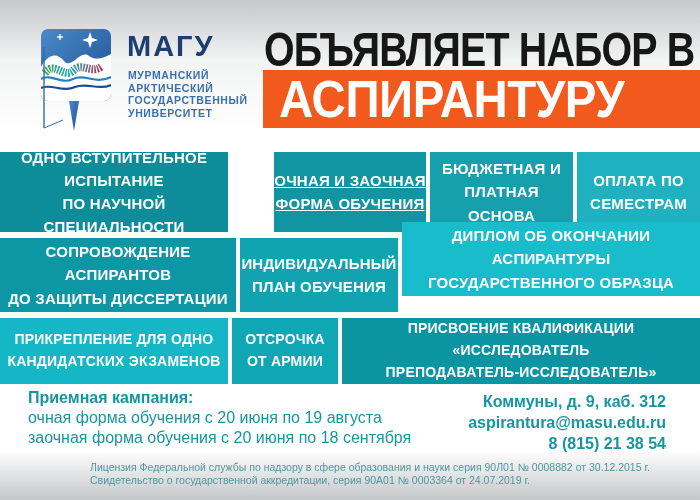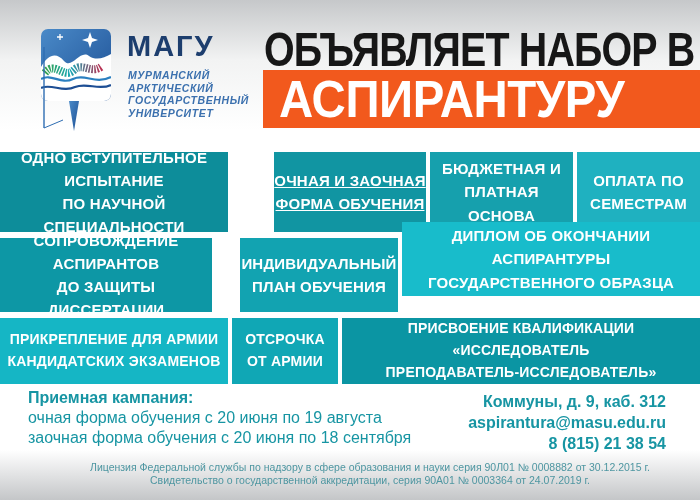--- a/index.html
+++ b/index.html
@@ -10,21 +10,21 @@
   }
   
   .logo-icon{position:absolute; left:33px; top:27px; width:82px; height:108px;}
   .logo-abbr{
     position:absolute; left:127px; top:30px;
     font-size:29px; font-weight:bold; letter-spacing:2px; color:#1d3e6e;
   }
   .logo-name{
     position:absolute; left:128px; top:69px;
     font-size:10.5px; font-weight:bold; letter-spacing:0.6px; line-height:12.5px;
-    color:#3b70ae; white-space:pre-line;font-style:italic;
+    color:#3b70ae; white-space:pre-line;
   }
   .headline{
     position:absolute; left:264px; top:22px; white-space:nowrap;
   }
   .headline span{
     display:inline-block; transform:scaleX(0.82); transform-origin:0 50%;
     font-size:48px; font-weight:bold; letter-spacing:-1px; color:#171717;
   }
   .banner{
     position:absolute; left:263px; top:70px; width:437px; height:58px;
@@ -46,21 +46,21 @@
     position:absolute; left:28px; top:388px;
     font-size:16px; color:#1795a3; line-height:20px;
   }
   .campaign .t{font-weight:bold;}
   .contact{
     position:absolute; right:34px; top:391px; text-align:right;
     font-size:16px; font-weight:bold; color:#1795a3; line-height:21px;
   }
   .legal{
     position:absolute; left:90px; top:461px;
-    font-size:10.5px; line-height:13px; color:#4e96a1;text-align:center;
+    font-size:10.5px; line-height:13px; color:#4e96a1;
   }
 </style>
 </head>
 <body>
 
 <div class="page">
 
   <svg class="logo-icon" viewBox="0 0 82 108">
     <defs>
       <linearGradient id="blueGrad" x1="0" y1="0" x2="1" y2="1">
@@ -113,34 +113,34 @@
 ФОРМА ОБУЧЕНИЯ</span>
       </div>
       <div class="tile" style="left: 430px; top: 152px; width: 143px; height: 80px; background: rgb(22, 160, 173); font-size: 15px; align-items: center;">
         <span>БЮДЖЕТНАЯ И
 ПЛАТНАЯ ОСНОВА</span>
       </div>
       <div class="tile" style="left: 577px; top: 152px; width: 123px; height: 80px; background: rgb(31, 177, 192); font-size: 15px;">
         <span>ОПЛАТА ПО
 СЕМЕСТРАМ</span>
       </div>
-      <div class="tile" style="left: 0px; top: 238px; width: 212px; height: 74px; background: rgb(13, 151, 165); font-size: 15px;">
+      <div class="tile" style="left: 0px; top: 238px; width: 236px; height: 74px; background: rgb(13, 151, 165); font-size: 15px;">
         <span>СОПРОВОЖДЕНИЕ АСПИРАНТОВ
 ДО ЗАЩИТЫ ДИССЕРТАЦИИ</span>
       </div>
       <div class="tile" style="left: 240px; top: 238px; width: 158px; height: 74px; background: rgb(18, 163, 177); font-size: 15px; align-items: center;">
         <span>ИНДИВИДУАЛЬНЫЙ
 ПЛАН ОБУЧЕНИЯ</span>
       </div>
       <div class="tile" style="left: 402px; top: 222px; width: 298px; height: 74px; background: rgb(24, 188, 203); font-size: 15px;">
         <span>ДИПЛОМ ОБ ОКОНЧАНИИ АСПИРАНТУРЫ
 ГОСУДАРСТВЕННОГО ОБРАЗЦА</span>
       </div>
       <div class="tile" style="left: 0px; top: 318px; width: 228px; height: 66px; background: rgb(21, 182, 197); font-size: 14px;">
-        <span>ПРИКРЕПЛЕНИЕ ДЛЯ АРМИИ
+        <span>ПРИКРЕПЛЕНИЕ ДЛЯ ОДНО
 КАНДИДАТСКИХ ЭКЗАМЕНОВ</span>
       </div>
       <div class="tile" style="left: 232px; top: 318px; width: 106px; height: 66px; background: rgb(16, 167, 181); font-size: 14px;">
         <span>ОТСРОЧКА
 ОТ АРМИИ</span>
       </div>
       <div class="tile" style="left: 342px; top: 318px; width: 358px; height: 66px; background: rgb(11, 149, 163); font-size: 14px;">
         <span>ПРИСВОЕНИЕ КВАЛИФИКАЦИИ «ИССЛЕДОВАТЕЛЬ
 ПРЕПОДАВАТЕЛЬ-ИССЛЕДОВАТЕЛЬ»</span>
       </div>

